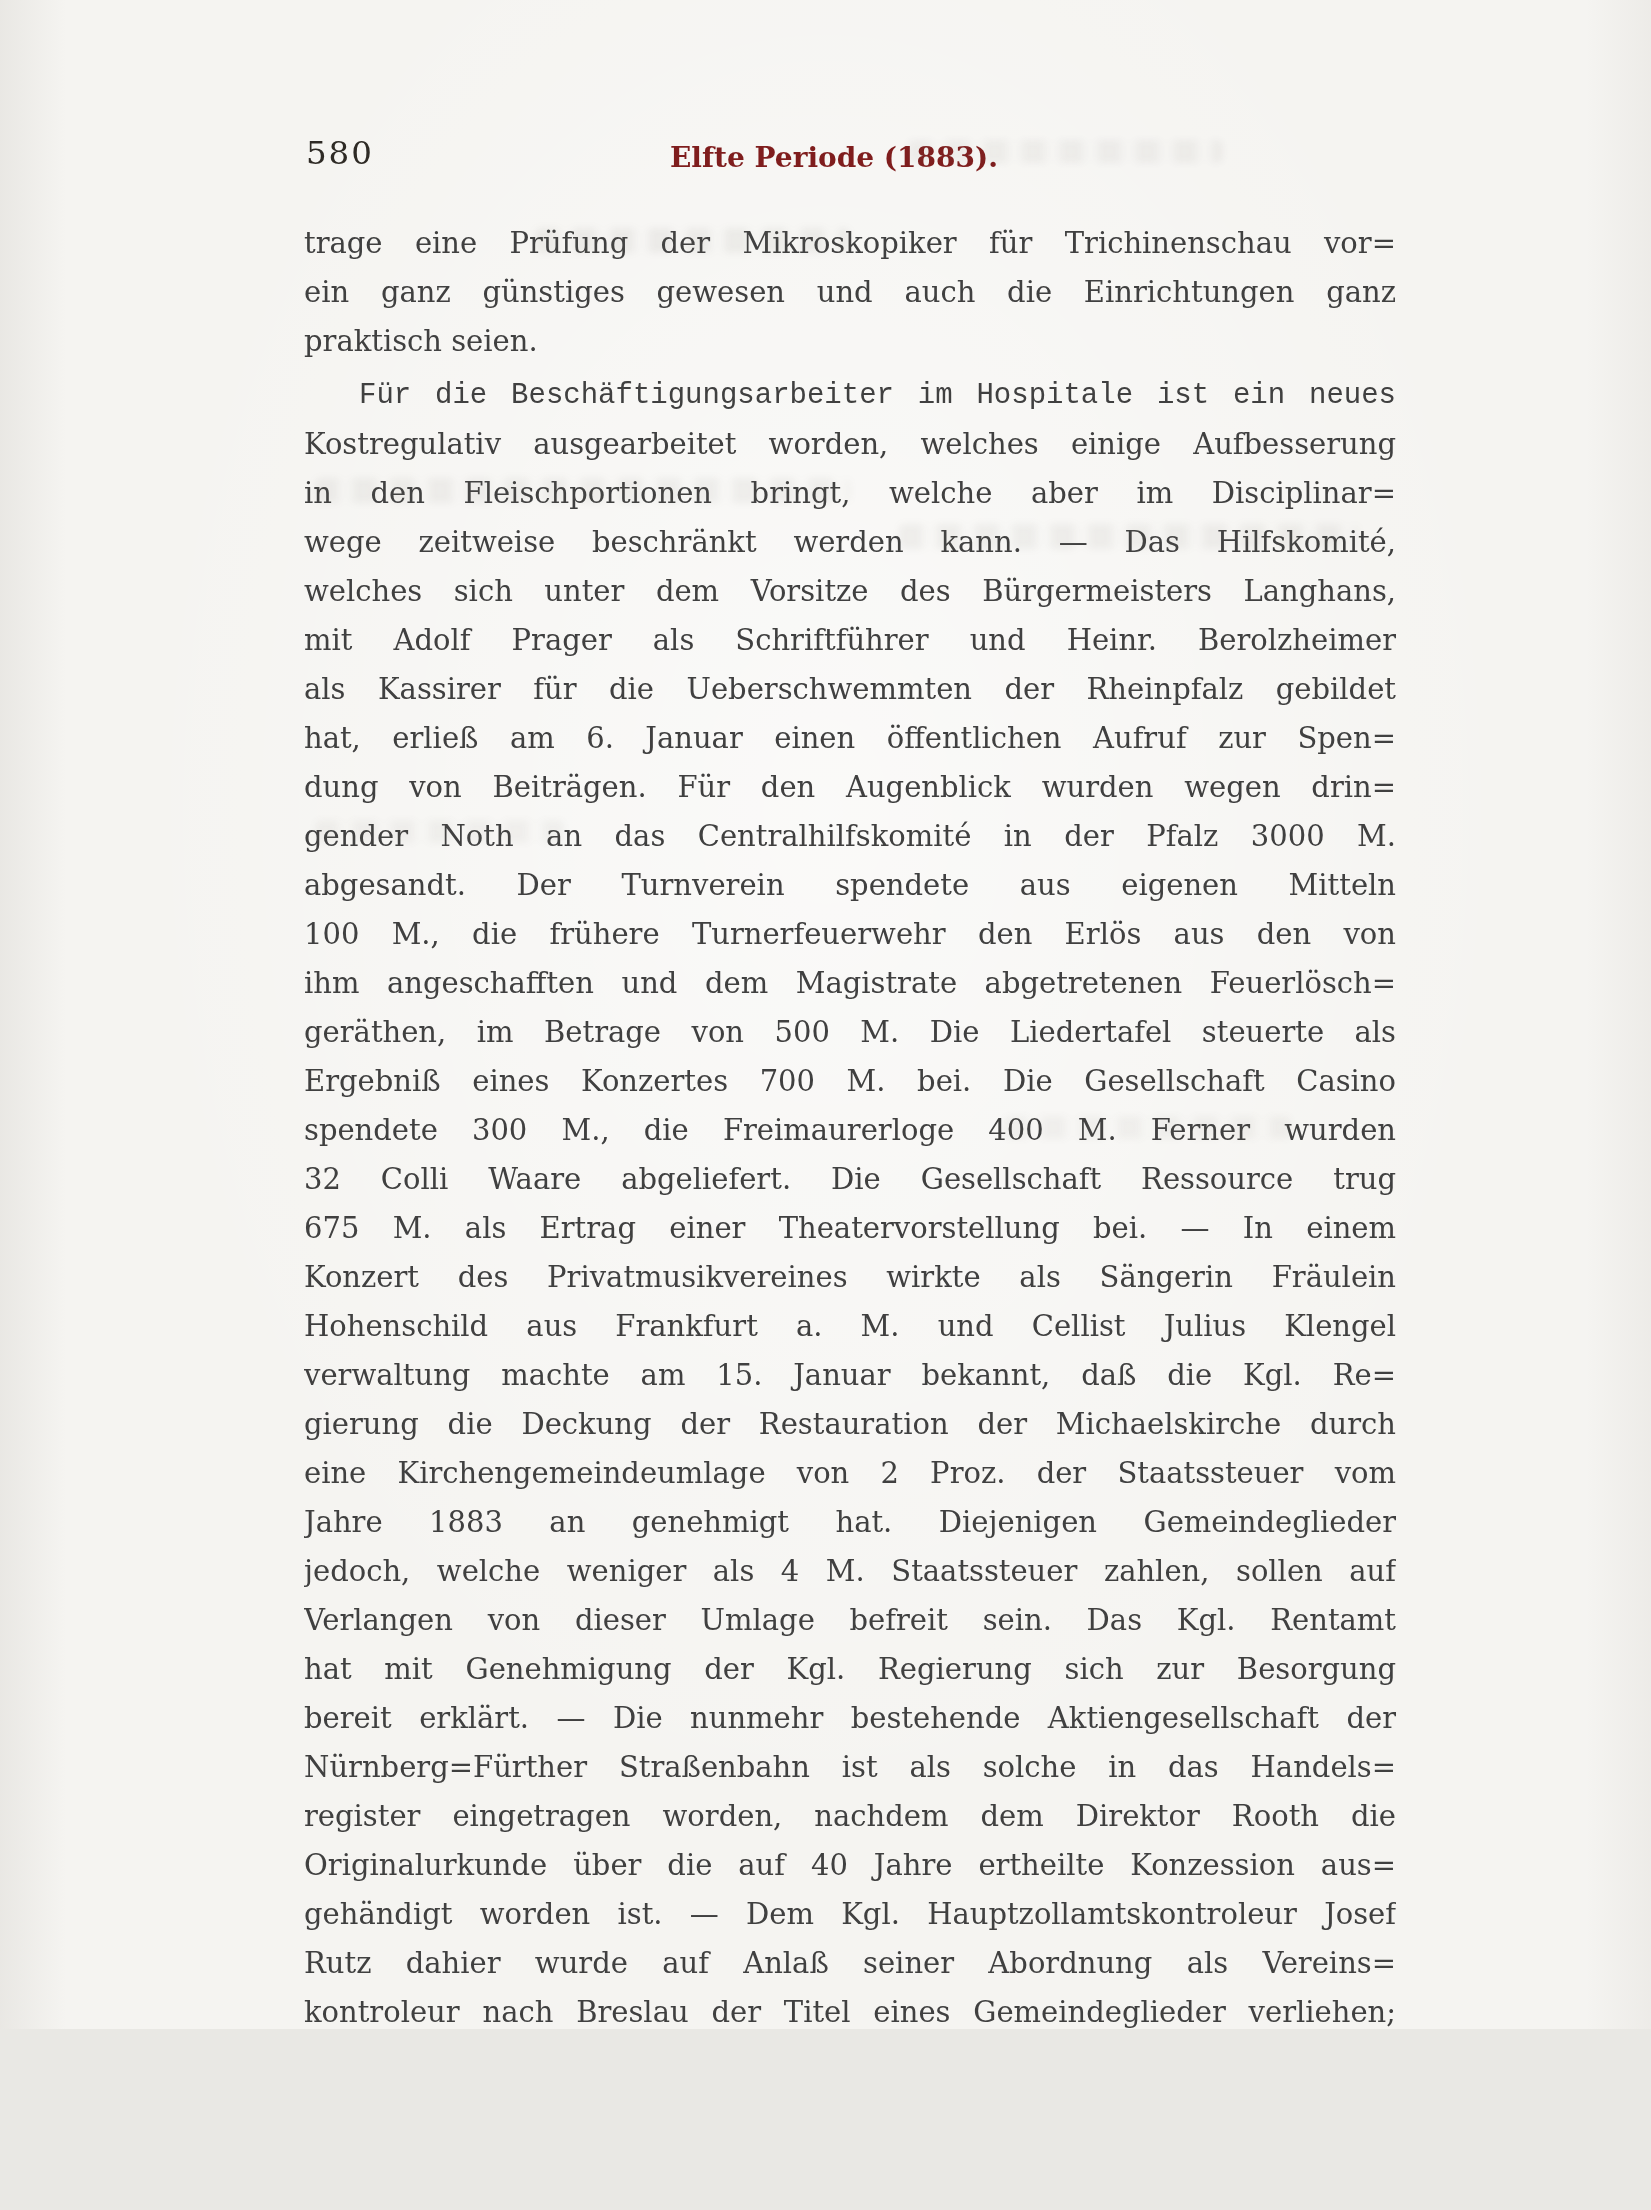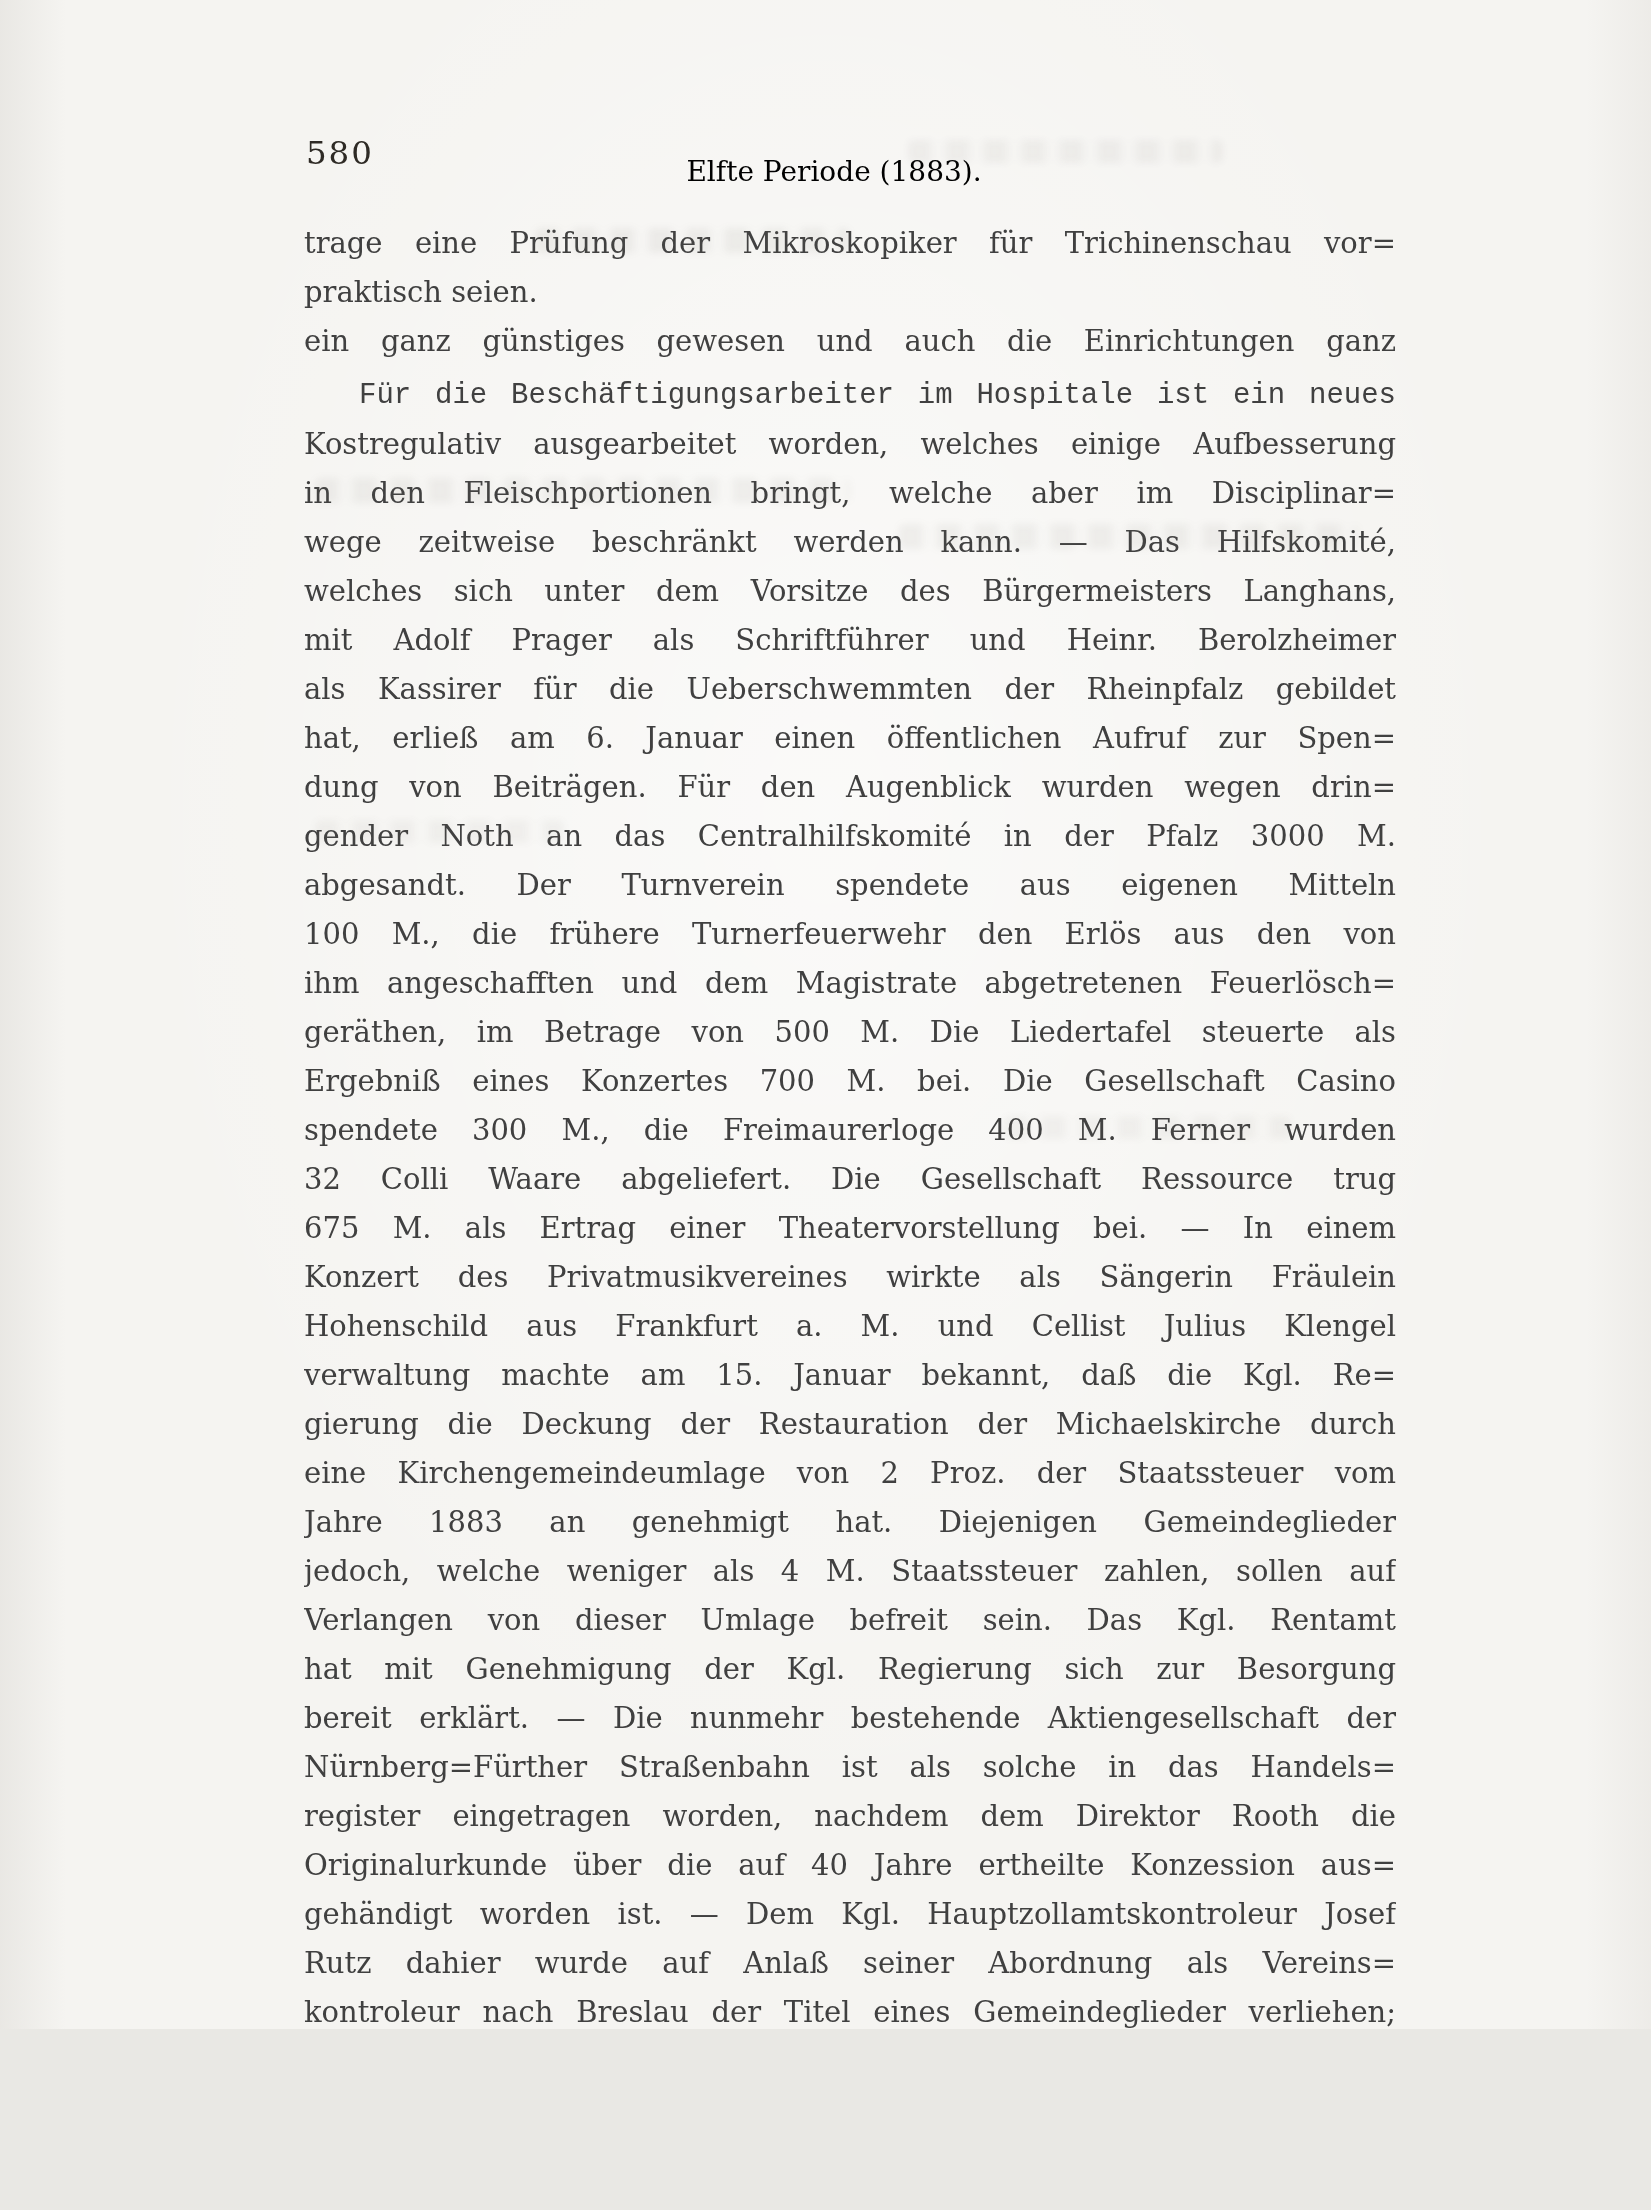--- a/index.html
+++ b/index.html
@@ -39,24 +39,24 @@
     left: 306px;
     top: 1.9px;
     font-size: 32.5px;
     letter-spacing: 1.9px;
     color: #2e2a25;
   }
   .running-header {
     position: absolute;
     left: 834px;
     transform: translateX(-50%);
-    top: 23px;
+    top: 9px;
     font-size: 28px;
-    font-weight: normal;
-    color: #000000;
+    font-weight: bold;
+    color: #7f1d1d;
     white-space: nowrap;
   }
   .page-body {
     position: absolute;
     left: 304px;
     top: 219px;
     width: 1092px;
     color: #26221d;
   }
   .para { margin: 0; }
@@ -97,22 +97,22 @@
 <div class="scan-page" style="background: rgb(245, 244, 241);">
 
   <div class="page-header-row">
     <span class="page-number">580</span>
     <span class="running-header">Elfte Periode (1883).</span>
   </div>
 
   <div class="page-body" style="color: #404040;">
       <div class="para">
         <div class="line">trage eine Prüfung der Mikroskopiker für Trichinenschau vor=</div>
+        <div class="line">ein ganz günstiges gewesen und auch die Einrichtungen ganz</div>
         <div class="line short-last">praktisch seien.</div>
-        <div class="line">ein ganz günstiges gewesen und auch die Einrichtungen ganz</div>
       </div>
       <div class="para">
         <div class="line indent">Für die Beschäftigungsarbeiter im Hospitale ist ein neues</div>
         <div class="line">Kostregulativ ausgearbeitet worden, welches einige Aufbesserung</div>
         <div class="line">in den Fleischportionen bringt, welche aber im Disciplinar=</div>
         <div class="line">wege zeitweise beschränkt werden kann. — Das Hilfskomité,</div>
         <div class="line">welches sich unter dem Vorsitze des Bürgermeisters Langhans,</div>
         <div class="line">mit Adolf Prager als Schriftführer und Heinr. Berolzheimer</div>
         <div class="line">als Kassirer für die Ueberschwemmten der Rheinpfalz gebildet</div>
         <div class="line">hat, erließ am 6. Januar einen öffentlichen Aufruf zur Spen=</div>

